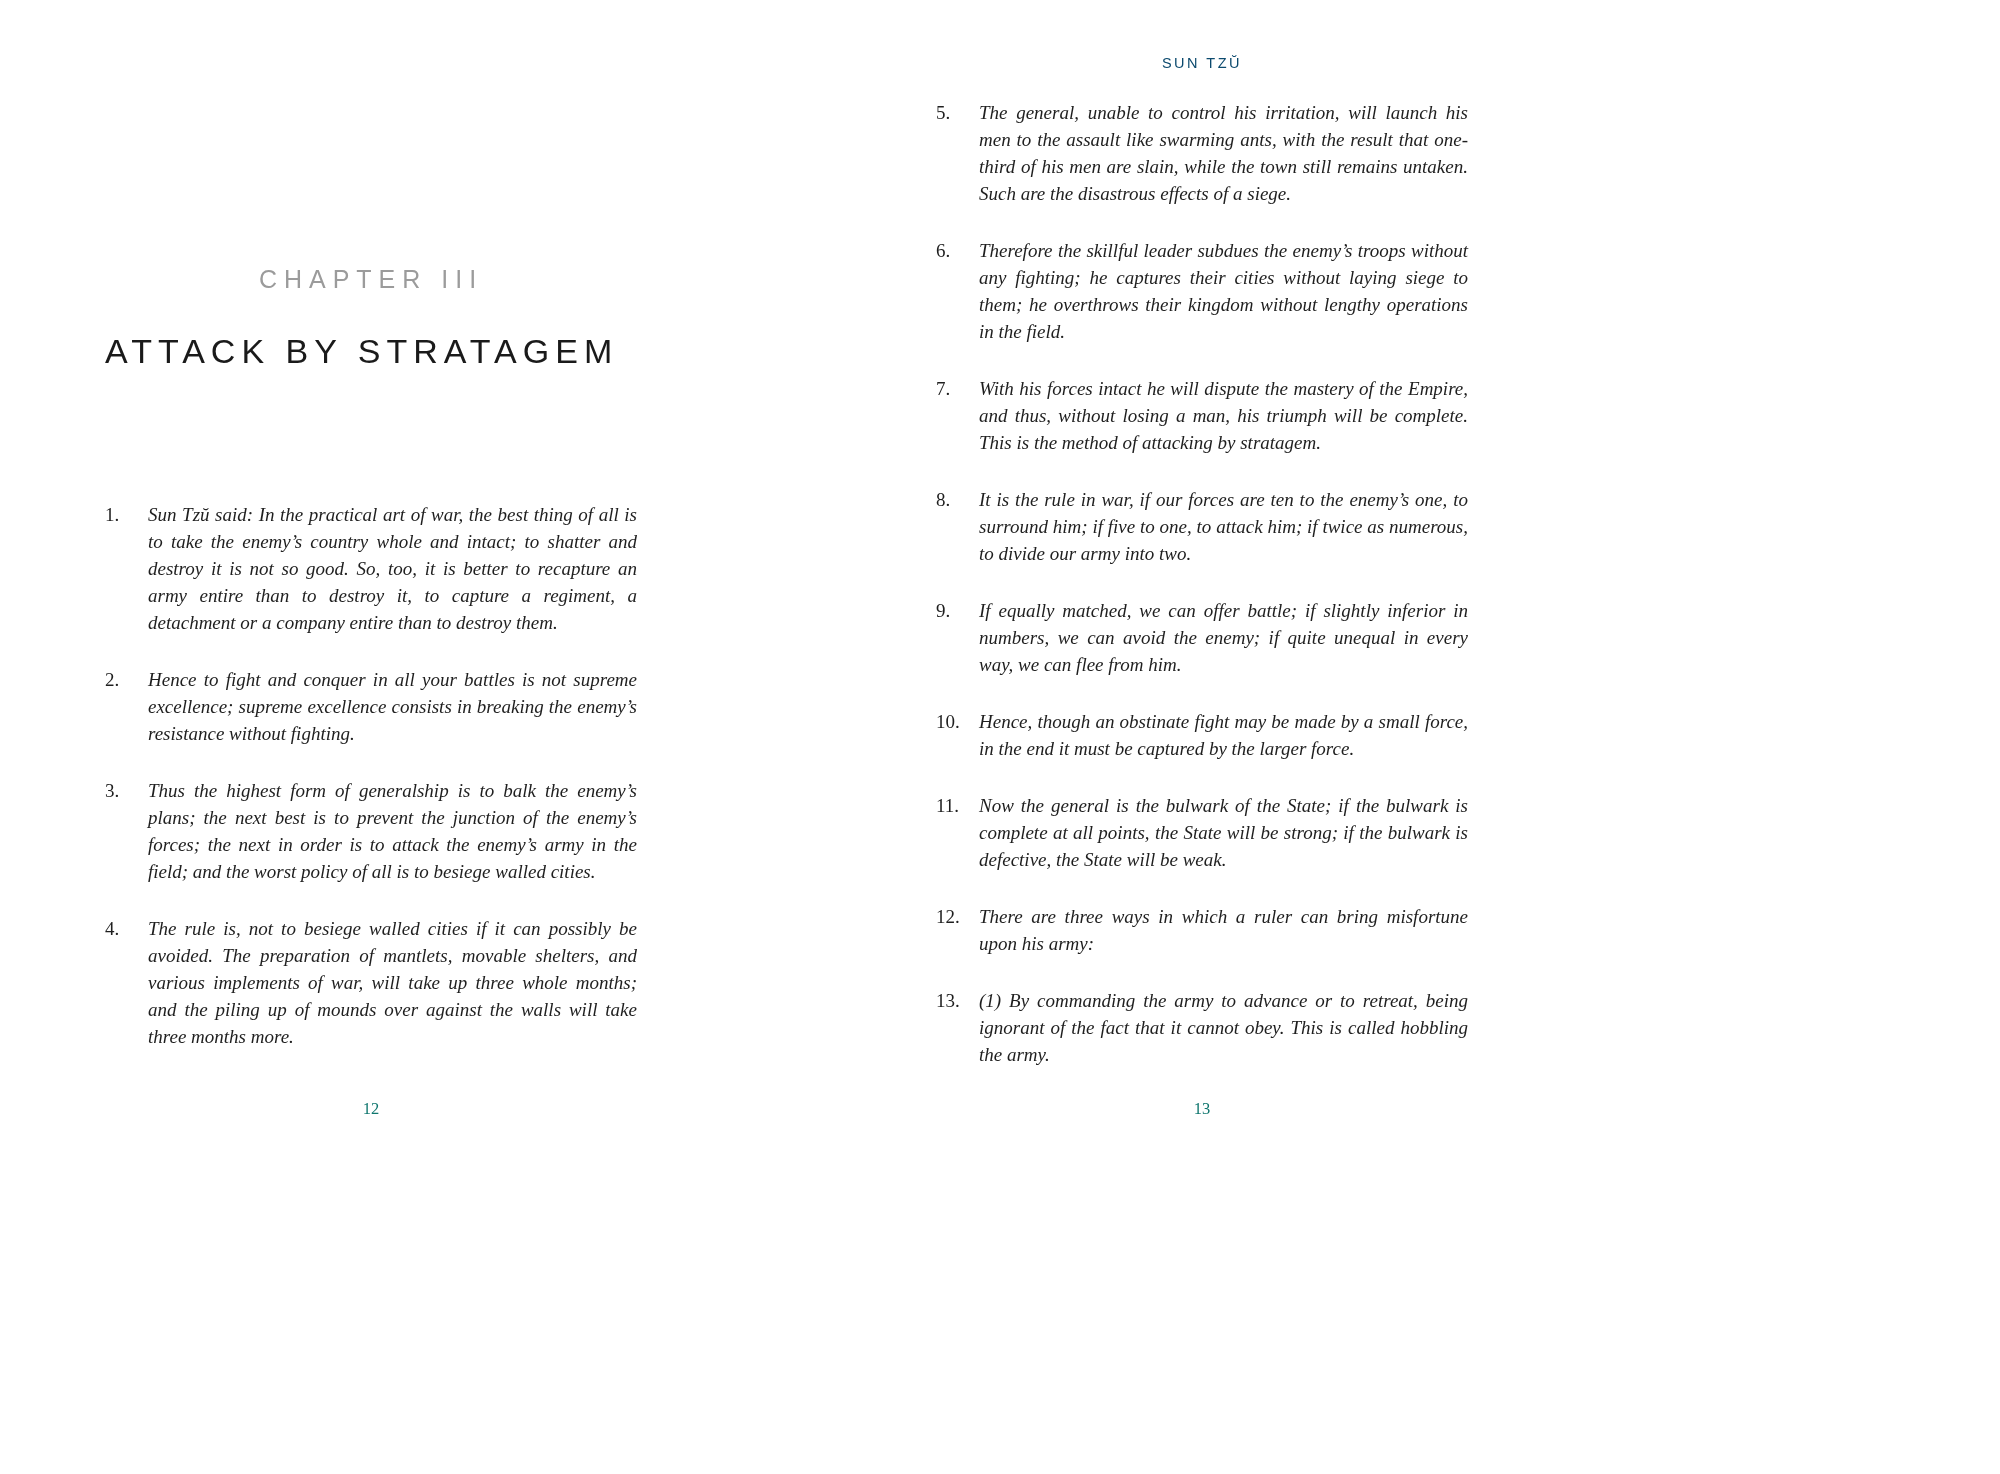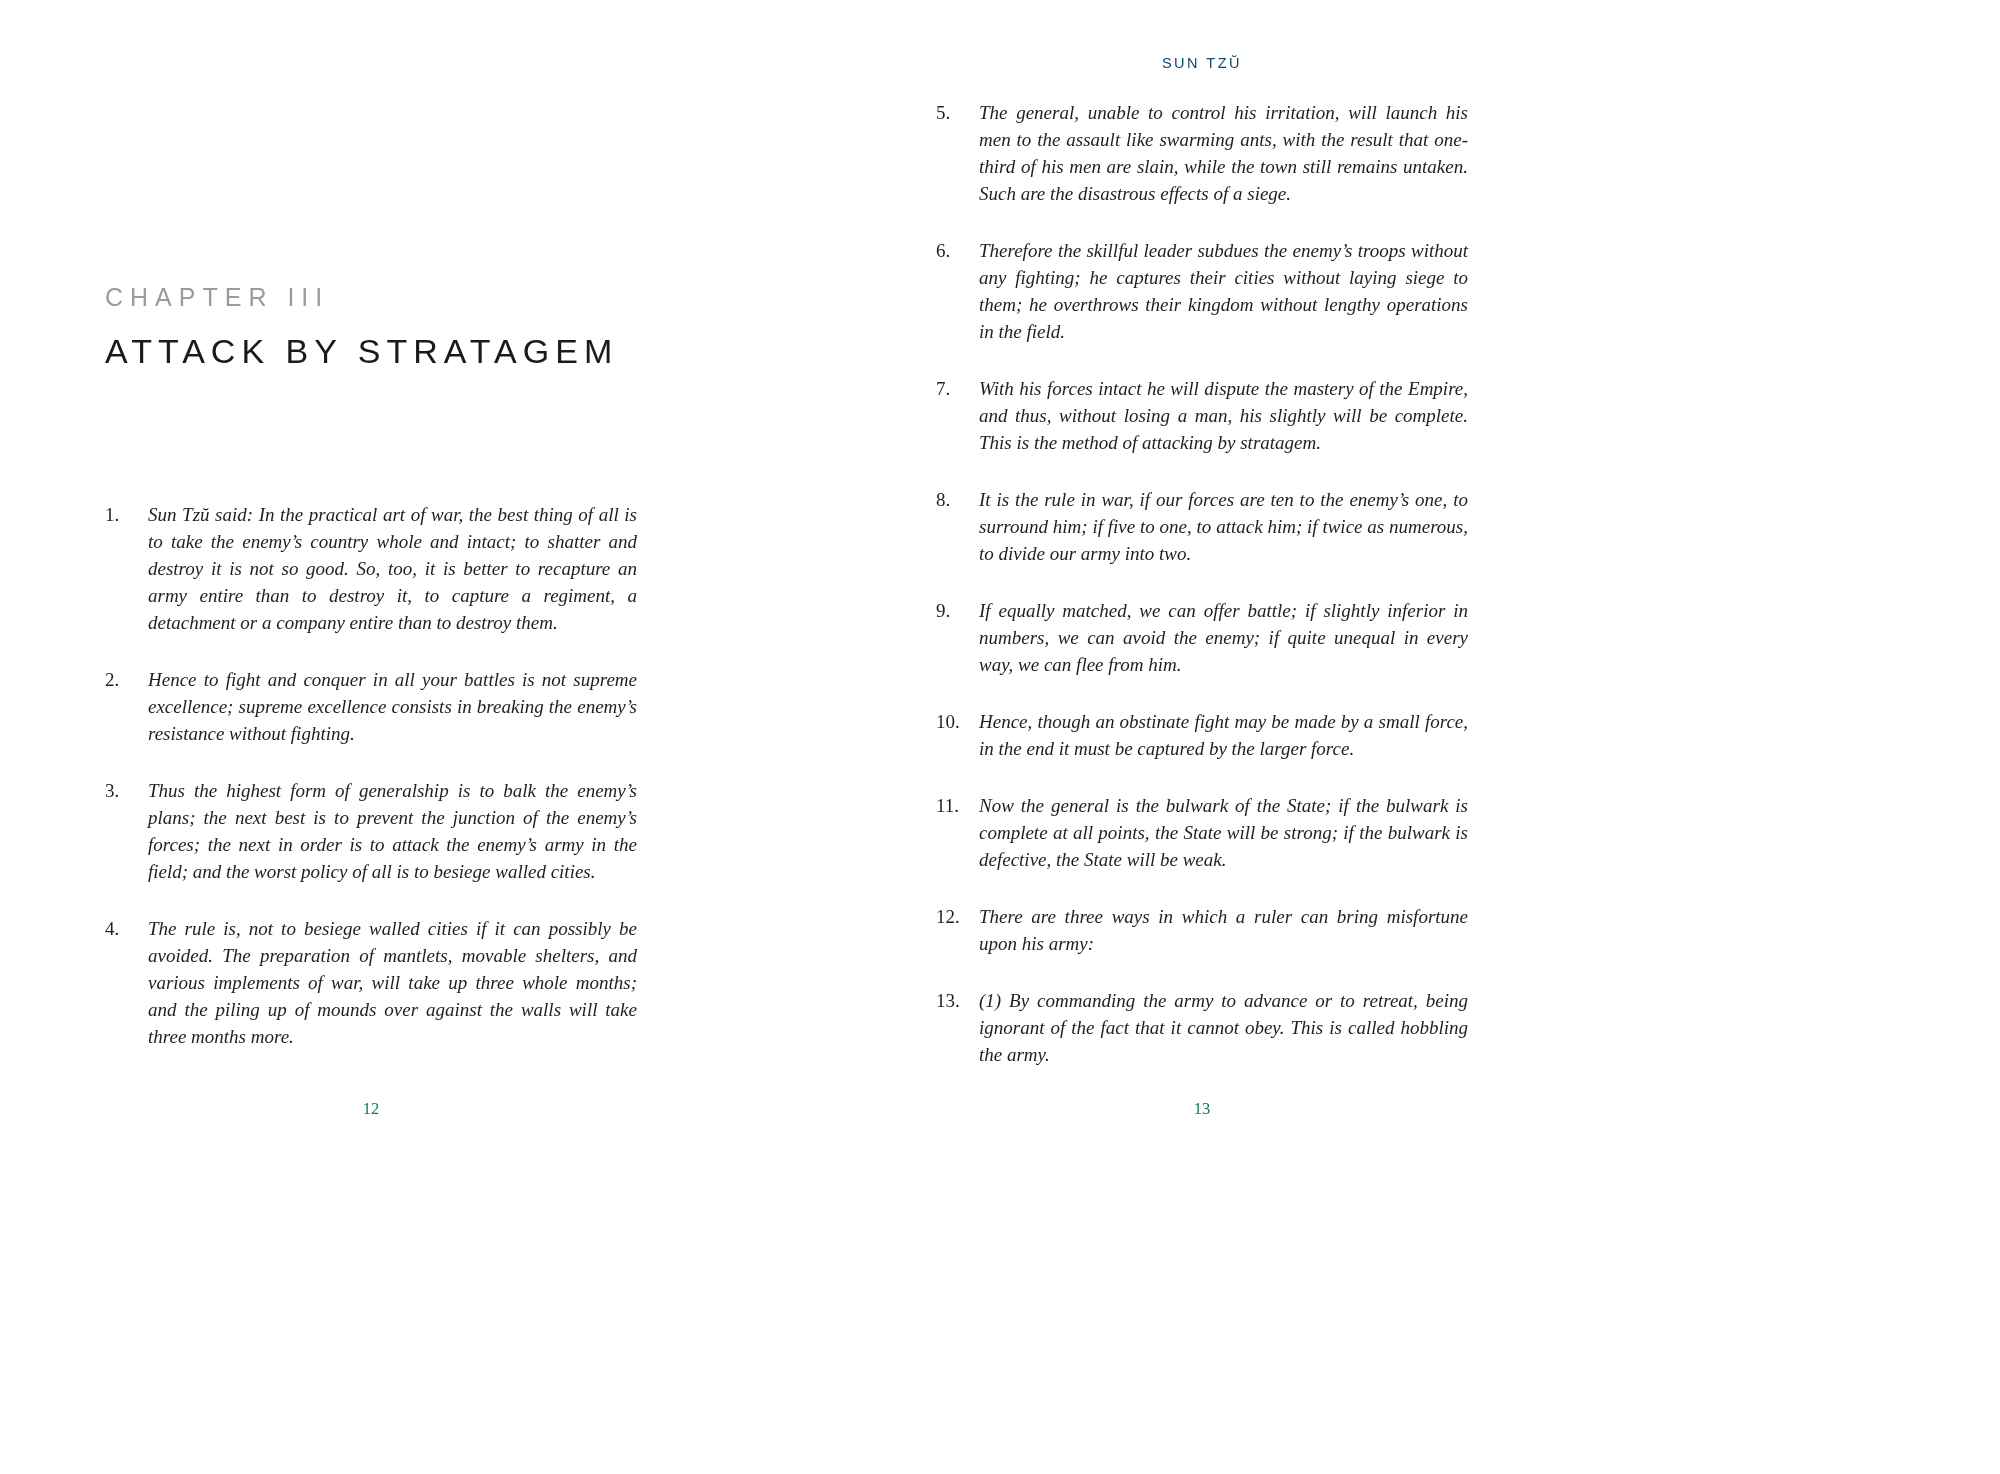--- a/index.html
+++ b/index.html
@@ -17,23 +17,24 @@
     position: absolute;
     top: 0;
     height: 1474px;
     width: 532px;
   }
   .page-left  { left: 105px; }
   .page-right { left: 936px; }
 
   .chapter-label {
     position: absolute;
-    top: 283px;
+    top: 265px;
     left: 0;
     width: 100%;
+    text-align: center;
     font-family: "Liberation Sans", sans-serif;
     font-weight: 400;
     font-size: 25px;
     letter-spacing: 7px;
     color: #9b9b9b;
     white-space: nowrap;
   }
   .chapter-title {
     position: absolute;
     top: 332px;
@@ -129,21 +130,21 @@
       <div class="item">
         <span class="num">5.</span>
         <p class="txt">The general, unable to control his irritation, will launch his men to the assault like swarming ants, with the result that one-third of his men are slain, while the town still remains untaken. Such are the disastrous effects of a siege.</p>
       </div>
       <div class="item">
         <span class="num">6.</span>
         <p class="txt">Therefore the skillful leader subdues the enemy’s troops without any fighting; he captures their cities without laying siege to them; he overthrows their kingdom without lengthy operations in the field.</p>
       </div>
       <div class="item">
         <span class="num">7.</span>
-        <p class="txt">With his forces intact he will dispute the mastery of the Empire, and thus, without losing a man, his slightly will be complete. This is the method of attacking by stratagem.</p>
+        <p class="txt">With his forces intact he will dispute the mastery of the Empire, and thus, without losing a man, his triumph will be complete. This is the method of attacking by stratagem.</p>
       </div>
       <div class="item">
         <span class="num">8.</span>
         <p class="txt">It is the rule in war, if our forces are ten to the enemy’s one, to surround him; if five to one, to attack him; if twice as numerous, to divide our army into two.</p>
       </div>
       <div class="item">
         <span class="num">9.</span>
         <p class="txt">If equally matched, we can offer battle; if slightly inferior in numbers, we can avoid the enemy; if quite unequal in every way, we can flee from him.</p>
       </div>
       <div class="item">

